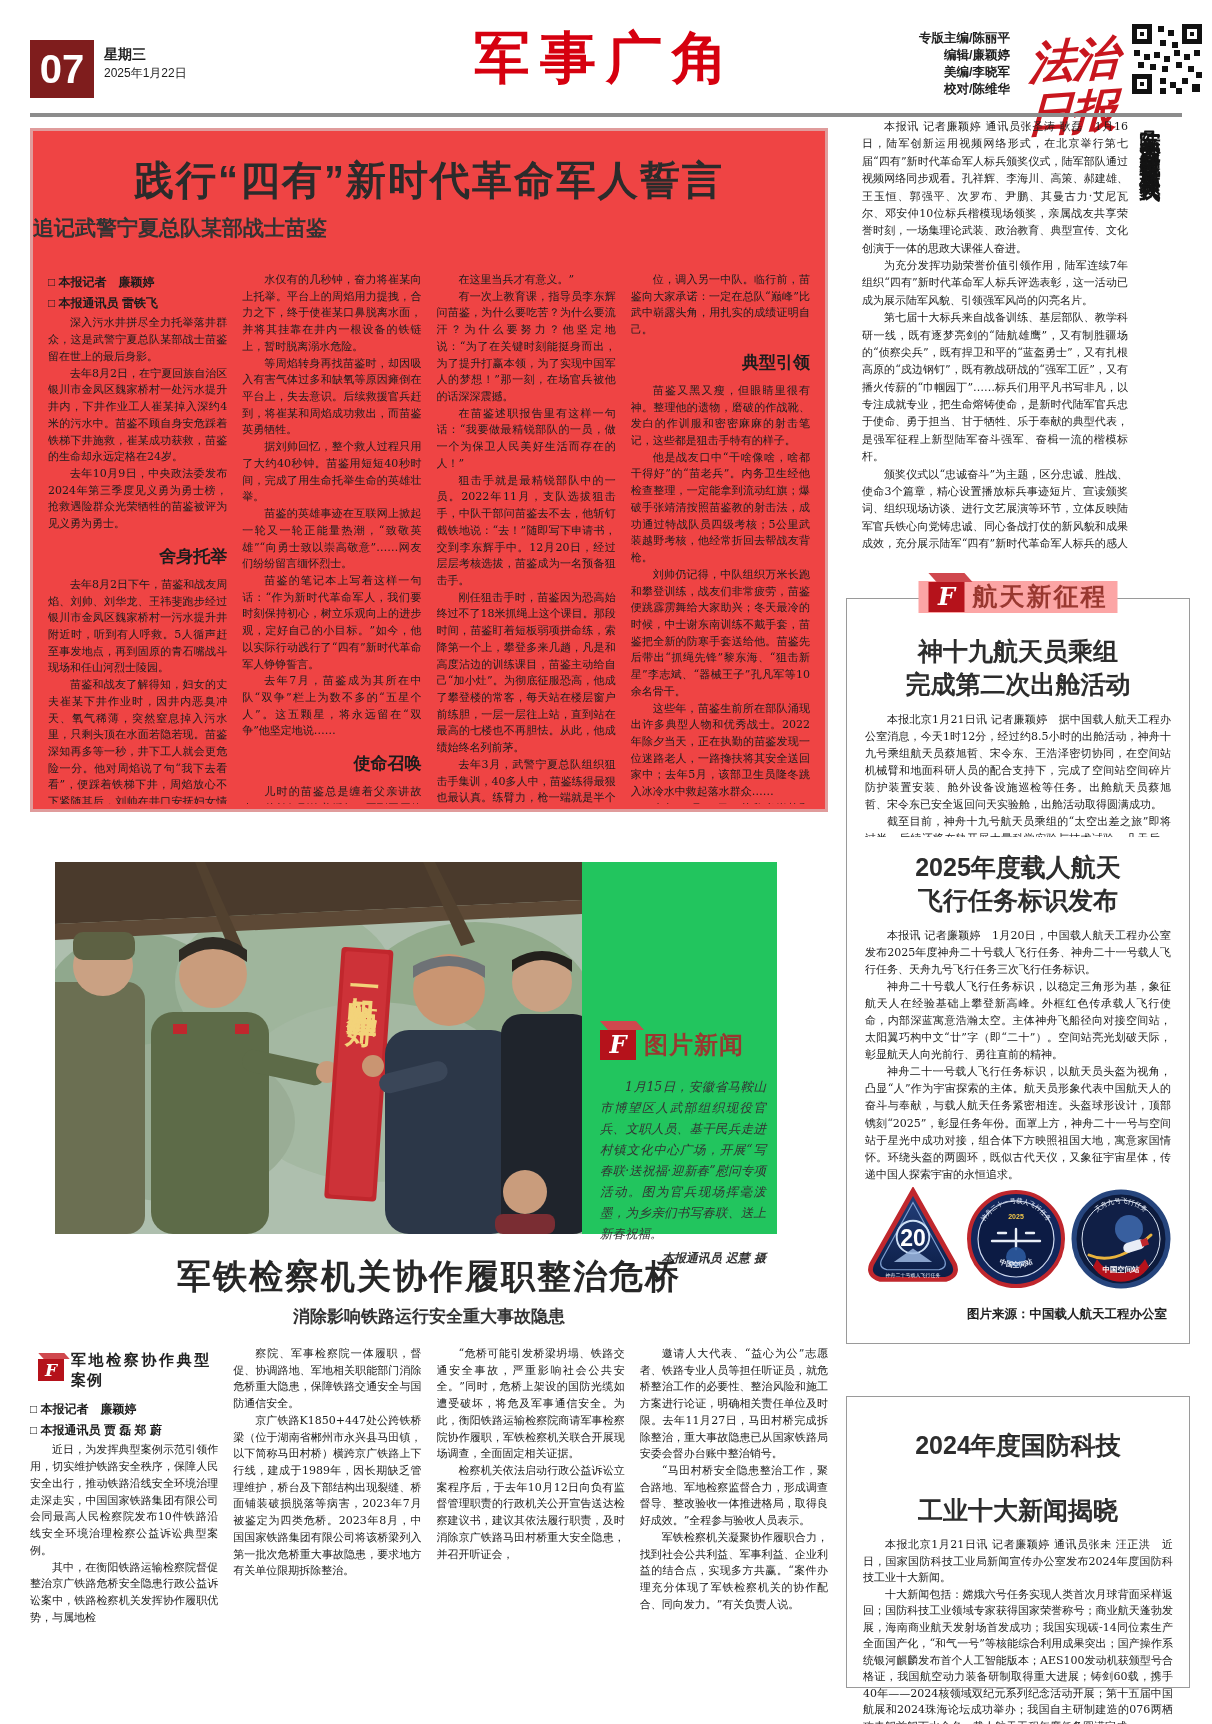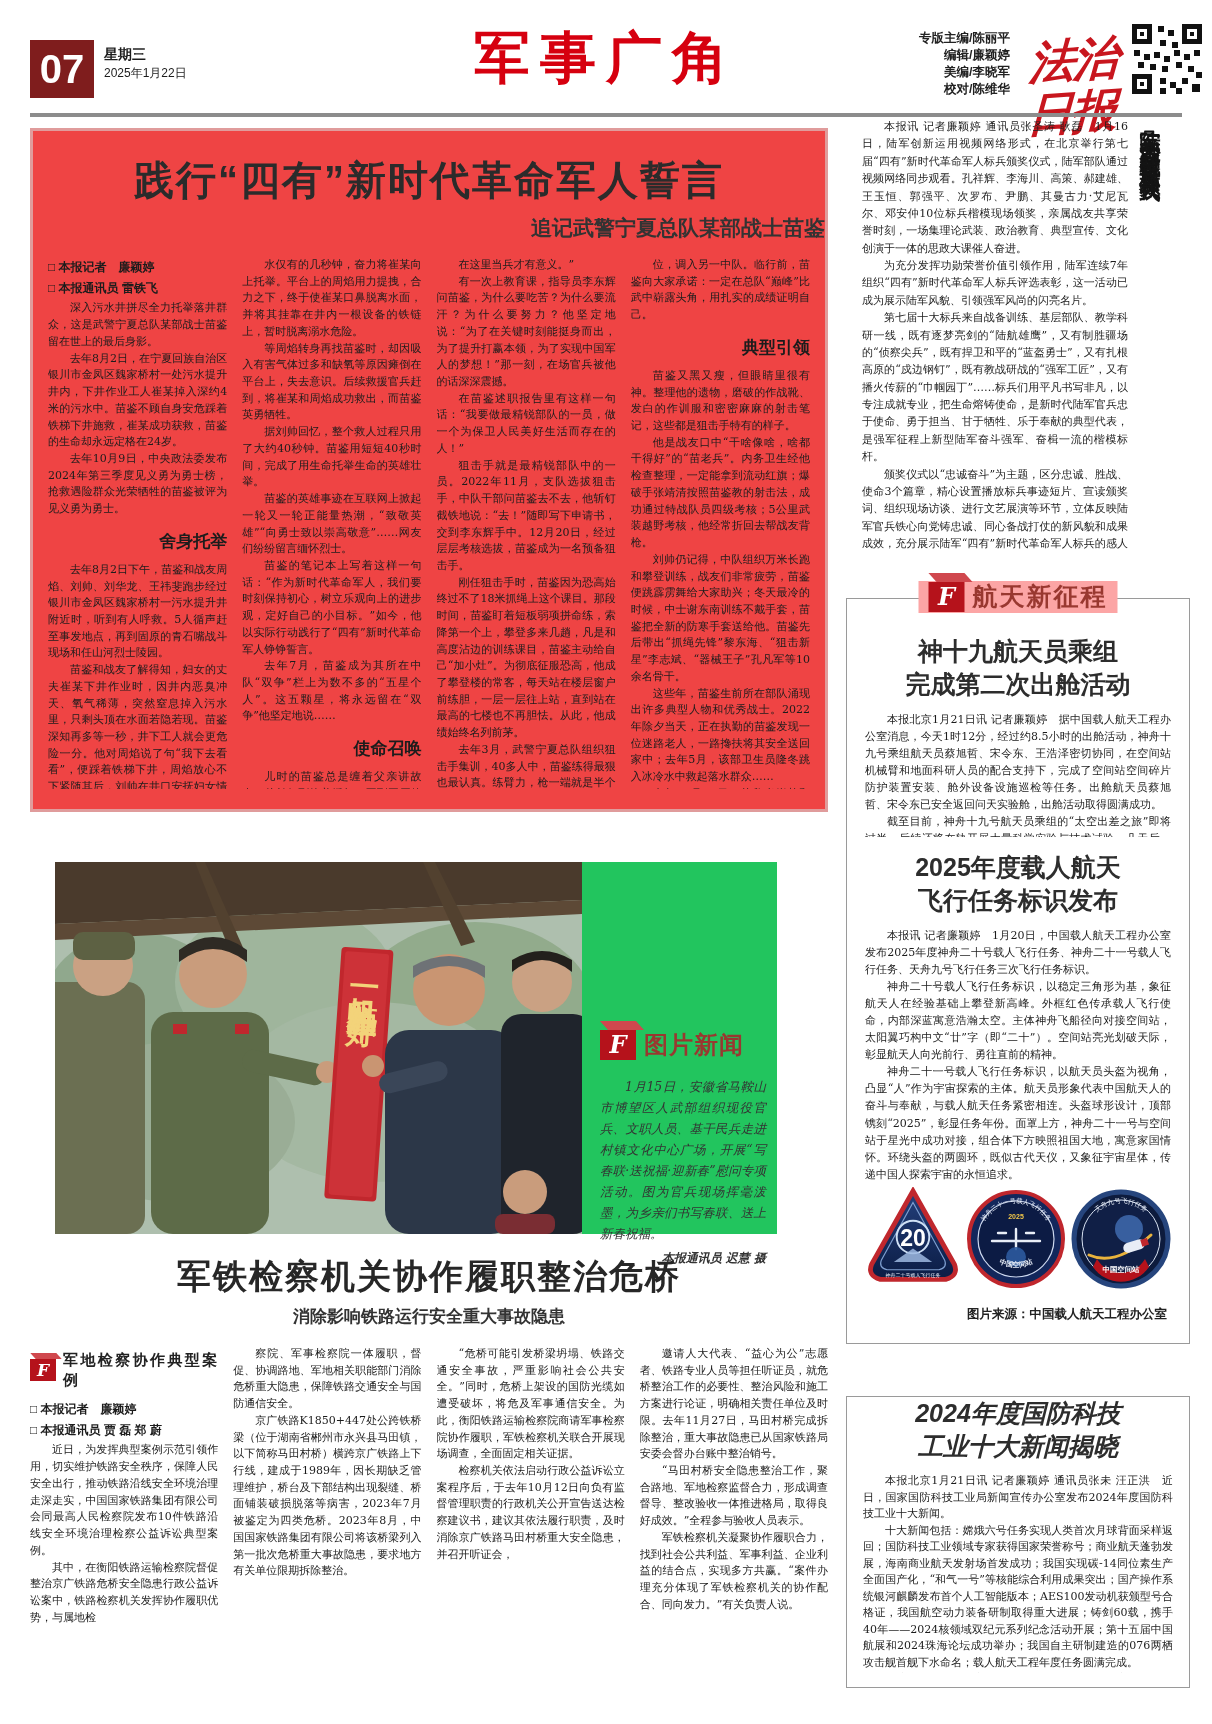--- a/index.html
+++ b/index.html
@@ -29,21 +29,21 @@
   .flogo:after{content:"F";position:absolute;left:0;top:0;width:100%;height:100%;
                color:#fff;font:bold italic 24px/30px "DejaVu Serif",serif;text-align:center;}
   .flogo.sm{width:26px;height:22px;}
   .flogo.sm:before{left:3px;top:-6px;width:26px;height:6px;}
   .flogo.sm:after{font:bold italic 17px/22px "DejaVu Serif",serif;}
 
   
   #main-box{left:30px;top:128px;width:798px;height:684px;border:3px solid #e09c9c;box-sizing:border-box;background:#ef4444;}
   #main-headline{margin:26px 10px 0;text-align:center;color:#2b2b2b;
                  font:bold 40px/46px "Liberation Sans",sans-serif;letter-spacing:2px;}
-  #main-subhead{margin:12px 0 0;text-align:right;font:bold 21px/26px "Liberation Sans",sans-serif;color:#333;}
+  #main-subhead{margin:12px 0 15px;text-align:left;font:bold 21px/26px "Liberation Sans",sans-serif;color:#333;}
   .cols{display:flex;gap:15px;padding:16px 15px 0;height:532px;overflow:hidden;}
   .col{flex:1;min-width:0;font-size:11px;line-height:1.52;text-align:justify;overflow:hidden;}
   .blk{margin:0;text-indent:2em;}
   .b-h{font:bold 17px/22px "Liberation Sans",sans-serif;text-align:right;text-indent:0;margin:13px 0 9px;}
   .b-by{font-family:"Liberation Sans",sans-serif;font-weight:bold;font-size:12px;text-indent:0;margin:1px 0 3px;}
 
   
   #award-body{left:862px;top:118px;width:266px;height:432px;overflow:hidden;
               font-size:11px;line-height:1.58;text-align:justify;}
   #award-body .para{margin:0;text-indent:2em;}
@@ -74,26 +74,26 @@
   #caption-text{margin-top:16px;font:italic 12.5px/21px "DejaVu Serif",serif;color:#333;text-align:justify;text-indent:2em;}
   #caption-credit{margin-top:6px;text-align:right;font:italic bold 12px "DejaVu Serif",serif;color:#333;}
 
   
   #bridge-headline{left:30px;top:1256px;width:798px;text-align:center;
                    font:bold 34px/40px "Liberation Sans",sans-serif;color:#272727;letter-spacing:2px;}
   #bridge-subhead{left:30px;top:1306px;width:798px;text-align:center;
                   font:bold 17px/22px "Liberation Sans",sans-serif;color:#333;}
   #bridge-cols{left:30px;top:1346px;width:798px;height:366px;display:flex;gap:15px;overflow:hidden;}
   #bridge-cols .col{font-size:11px;}
-  #case-label{display:flex;align-items:center;gap:7px;margin:4px 0 10px;}
+  #case-label{display:flex;align-items:center;gap:7px;margin:4px 8px 10px;}
   #case-label .txt{font:bold 15px/20px "DejaVu Serif",serif;color:#222;letter-spacing:1px;}
 
   
   #defense-box{left:846px;top:1396px;width:344px;height:292px;border:1px solid #9a9a9a;box-sizing:border-box;}
-  #defense-box .space-h{margin-top:0;font-style:italic;}
+  #defense-box .space-h{margin-top:32px;}
   #defense-body{margin:10px 16px 0;height:200px;font-size:11px;line-height:1.5;text-align:justify;overflow:hidden;}
   #defense-body .para{margin:0;text-indent:2em;}
 </style>
 </head>
 <body>
 
 <div id="paper">
 
   <div class="abs" id="pagenum">07</div>
   <div class="abs" id="weekday">星期三</div>

